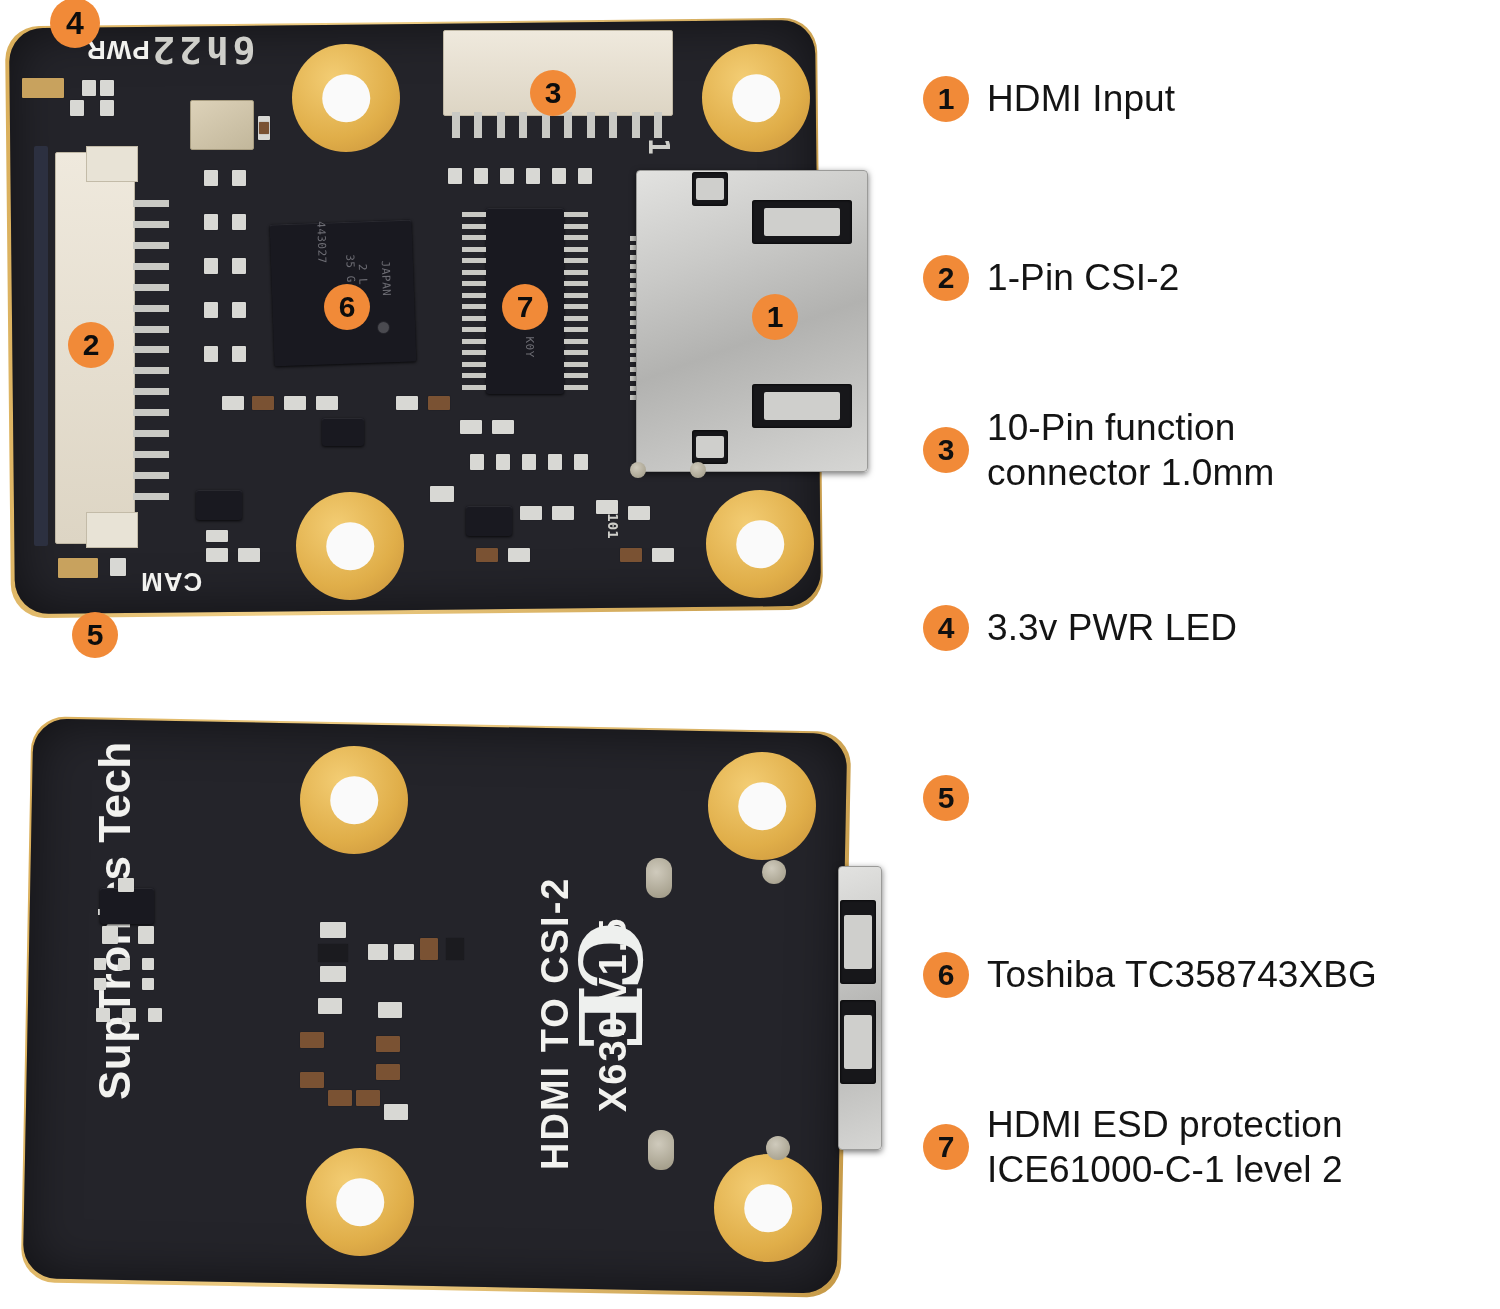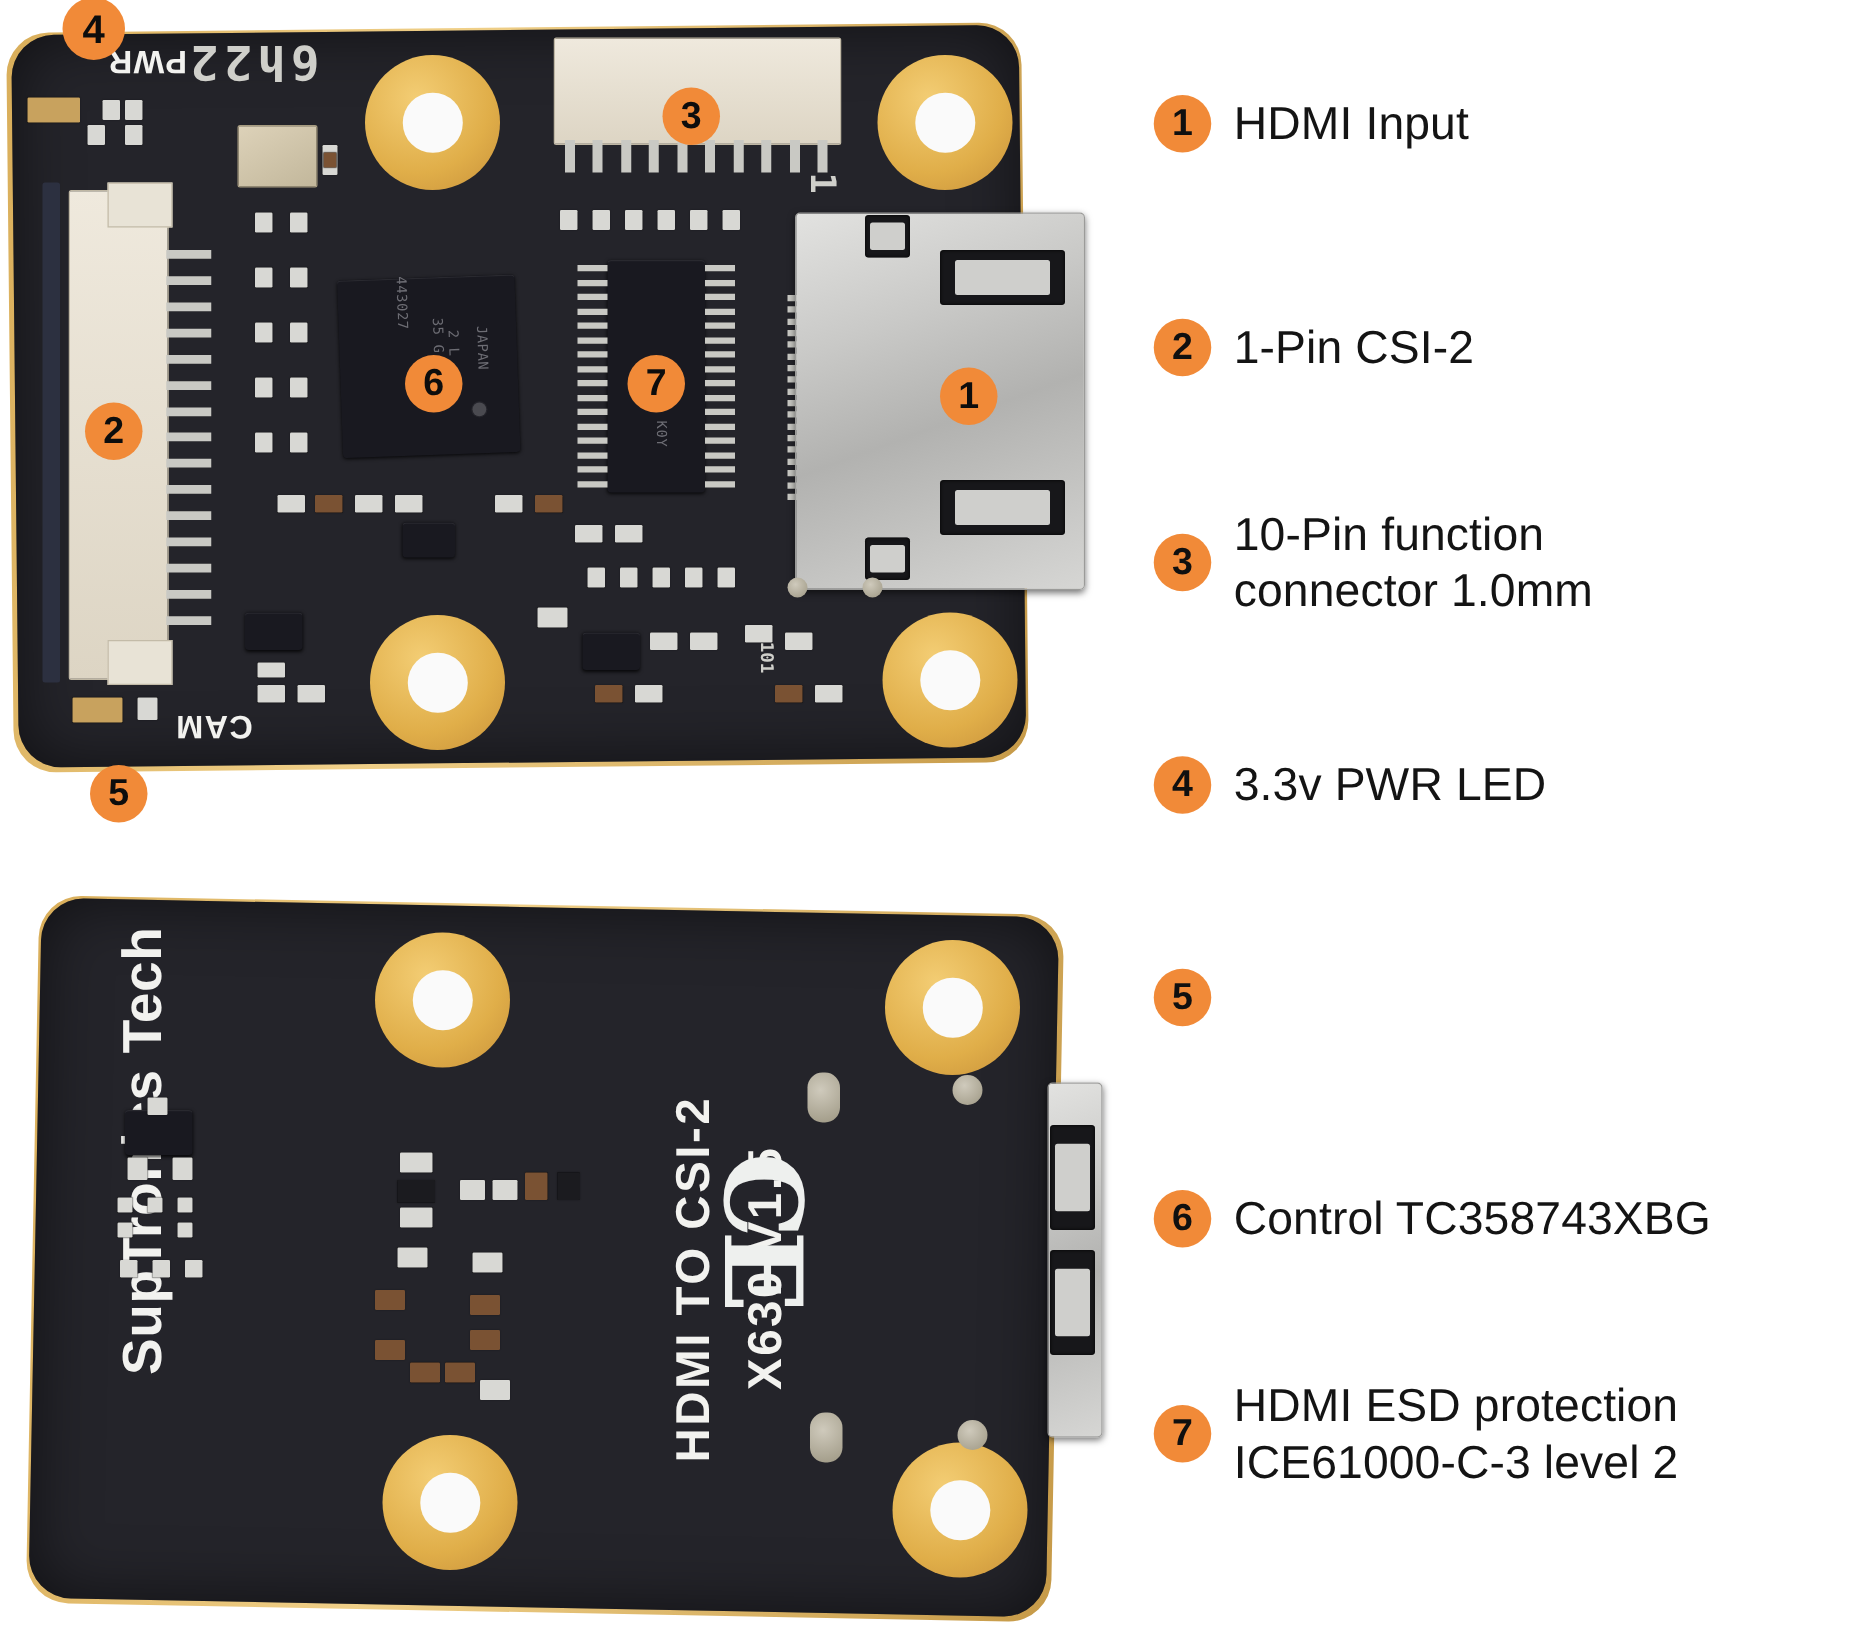--- a/index.html
+++ b/index.html
@@ -357,22 +357,22 @@
     <div class="badge">4</div>
     <div class="legend-text">3.3v PWR LED</div>
   </div>
 
   <div class="legend-row" style="left:8px;top:775px;">
     <div class="badge">5</div>
   </div>
 
   <div class="legend-row" style="left:8px;top:952px;">
     <div class="badge">6</div>
-    <div class="legend-text">Control TC358743XBG</div>
+    <div class="legend-text">Toshiba TC358743XBG</div>
   </div>
 
   <div class="legend-row" style="left:8px;top:1102px;">
     <div class="badge">7</div>
     <div class="legend-text">HDMI ESD protection
-ICE61000-C-3 level 2</div>
+ICE61000-C-1 level 2</div>
   </div>
 
 </div>
 
 </body></html>

